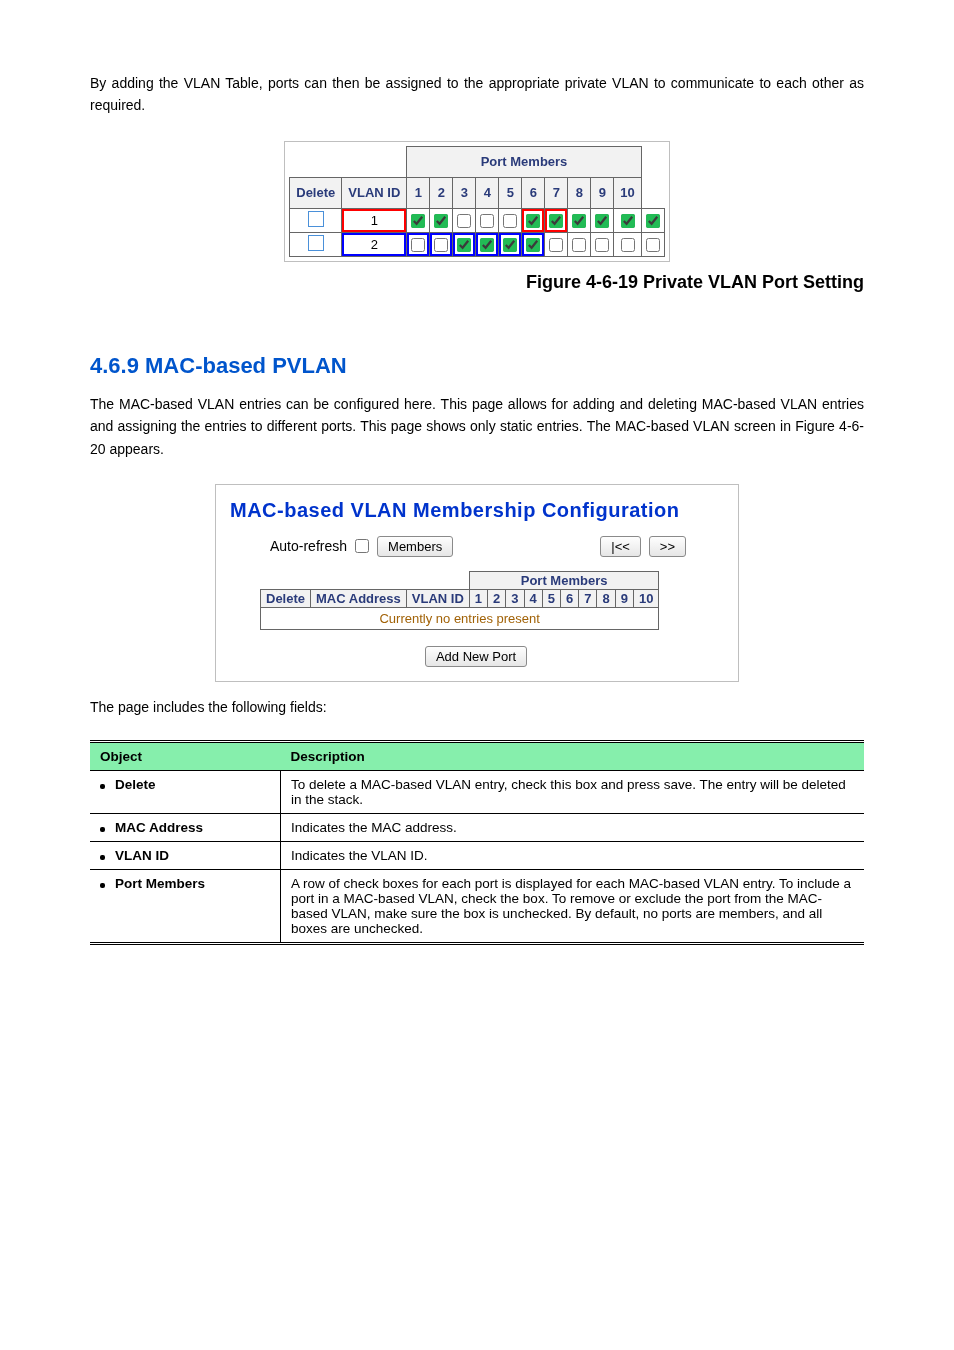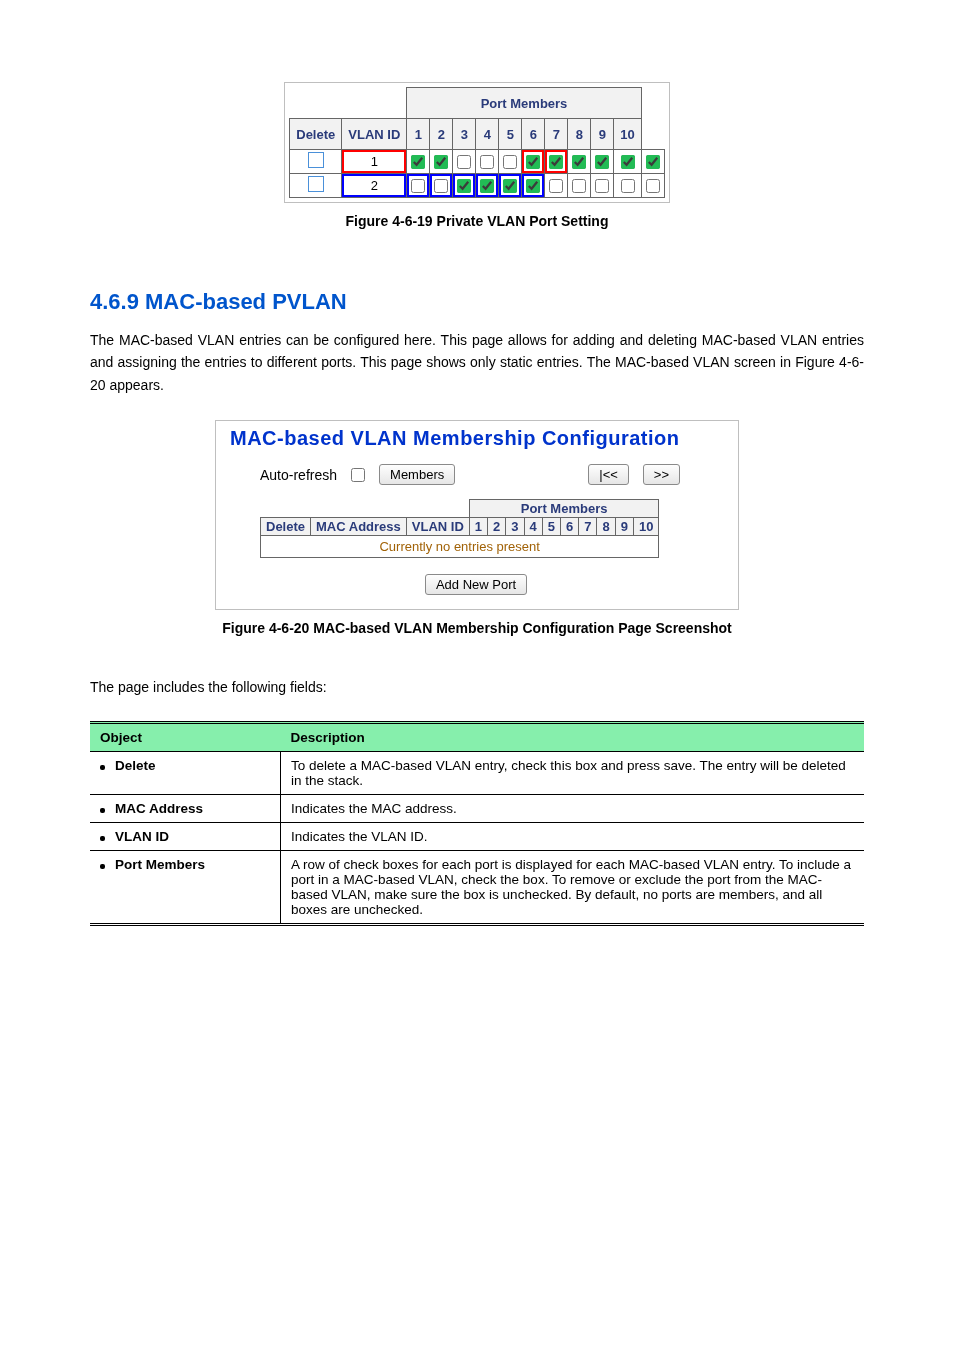--- a/index.html
+++ b/index.html
@@ -75,53 +75,53 @@
   }
   .ring-red {
     box-shadow: 0 0 0 2px #ff0000 inset;
   }
   .ring-blue {
     box-shadow: 0 0 0 2px #0000ff inset;
   }
 
   
   .figcap {
-    font-size: 14px;
-    text-align: center;
+    font-size: 18px;
+    text-align: right;
     font-weight: bold;
     margin: 10px 0 40px 0;
   }
 
   .h2-blue {
     color: #0055cc;
     font-size: 22px;
     font-weight: bold;
     margin: 60px 0 10px 0;
   }
 
   
   .mv-panel {
     border: 1px solid #bfbfbf;
-    padding: 6px 16px 14px 14px;
+    padding: 14px 16px 14px 14px;
     background: #ffffff;
     width: 492px;
   }
   .mv-title {
     color: #0033cc;
     font-size: 20px;
     font-weight: bold;
     margin-bottom: 14px;
     text-align: left;
     letter-spacing: 0.5px;
   }
   .mv-controls {
     display: flex;
     align-items: center;
-    gap: 14px;
-    margin: 0 0 14px 30px;
+    gap: 8px;
+    margin: 0 0 14px 40px;
     font-size: 14px;
   }
   .btn {
     font-family: Arial, sans-serif;
     font-size: 13px;
     padding: 2px 10px;
     background: linear-gradient(#fefefe,#e6e6e6);
     border: 1px solid #8a8a8a;
     border-radius: 3px;
     cursor: pointer;
@@ -195,20 +195,21 @@
     margin-top: 7px;
     border-radius: 2px;
     flex: none;
   }
 </style>
 </head>
 <body>
 
 <div class="page">
 
+  <div class="para">By adding the VLAN Table, ports can then be assigned to the appropriate private VLAN to communicate to each other as required.</div>
 
   <div class="figure-wrap">
     <div class="panel">
       <table class="pv-table">
         <tbody>
             <tr>
           <th class="pv-top-th" colspan="2" style="border:none;background:#ffffff;"></th>
           <th class="pv-top-th" colspan="10">Port Members</th>
         </tr>
         <tr id="pv-head-row">
@@ -305,21 +306,20 @@
               <td class="empty" colspan="13">Currently no entries present</td>
             </tr>
       </tbody>
         </table>
       <div class="mv-btnrow">
         <button class="btn">Add New Port</button>
       </div>
     </div>
   </div>
 
-  <div class="figcap">Figure 4-6-20 MAC-based VLAN Membership Configuration Page Screenshot</div>
 
   <div class="para">The page includes the following fields:</div>
 
   <table class="paramtbl">
     <thead>
       <tr>
         <th>Object</th>
         <th>Description</th>
       </tr>
     </thead>

